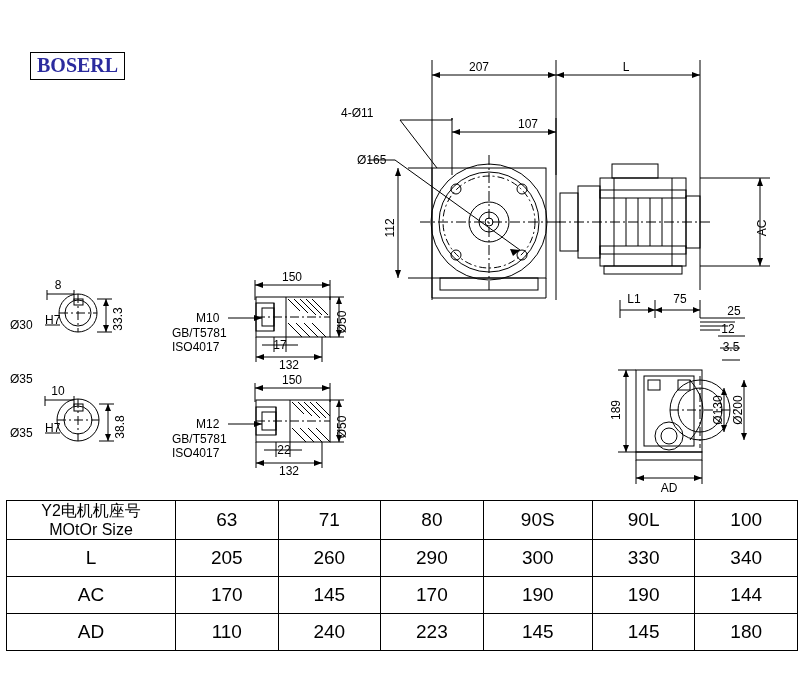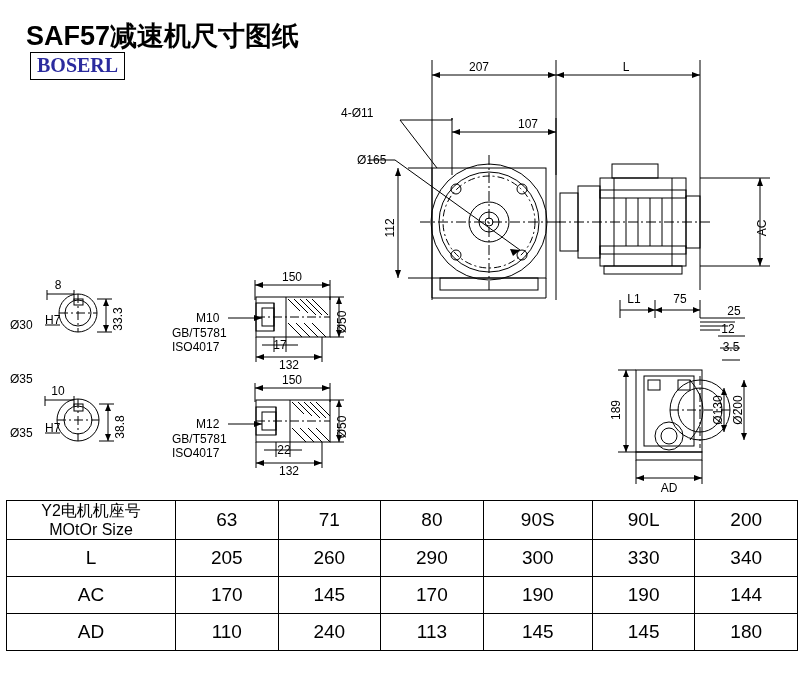--- a/index.html
+++ b/index.html
@@ -46,21 +46,20 @@
   }
   .tbl td.head .cn{font-size:16px;}
   .tbl td.head .en{font-size:16px;}
   .tbl td.lbl{font-size:19px;}
 </style>
 </head>
 <body>
 
 <div class="page">
 
-  <div class="title">SAF57减速机尺寸图纸</div>
   <div class="logo">BOSERL</div>
 
   <svg class="layer" viewBox="0 0 800 684" xmlns="http://www.w3.org/2000/svg">
     <g fill="none" stroke="#000" stroke-width="1">
 
       <line x1="432" y1="60" x2="432" y2="300"></line>
       <line x1="556" y1="60" x2="556" y2="300"></line>
       <line x1="700" y1="60" x2="700" y2="290"></line>
 
       <line x1="432" y1="75" x2="556" y2="75"></line>
@@ -355,21 +354,21 @@
       <tr>
         <td class="head">
           <div class="cn">Y2电机机座号</div>
           <div class="en">MOtOr Size</div>
         </td>
         <td>63</td>
         <td>71</td>
         <td>80</td>
         <td>90S</td>
         <td>90L</td>
-        <td>200</td>
+        <td>100</td>
       </tr>
       <tr>
         <td class="lbl">L</td>
         <td>205</td>
         <td>260</td>
         <td>290</td>
         <td>300</td>
         <td>330</td>
         <td>340</td>
       </tr>
@@ -379,21 +378,21 @@
         <td>145</td>
         <td>170</td>
         <td>190</td>
         <td>190</td>
         <td>144</td>
       </tr>
       <tr>
         <td class="lbl">AD</td>
         <td>110</td>
         <td>240</td>
-        <td>113</td>
+        <td>223</td>
         <td>145</td>
         <td>145</td>
         <td>180</td>
       </tr>
     </tbody>
   </table>
 
 </div>
 
 </body></html>

